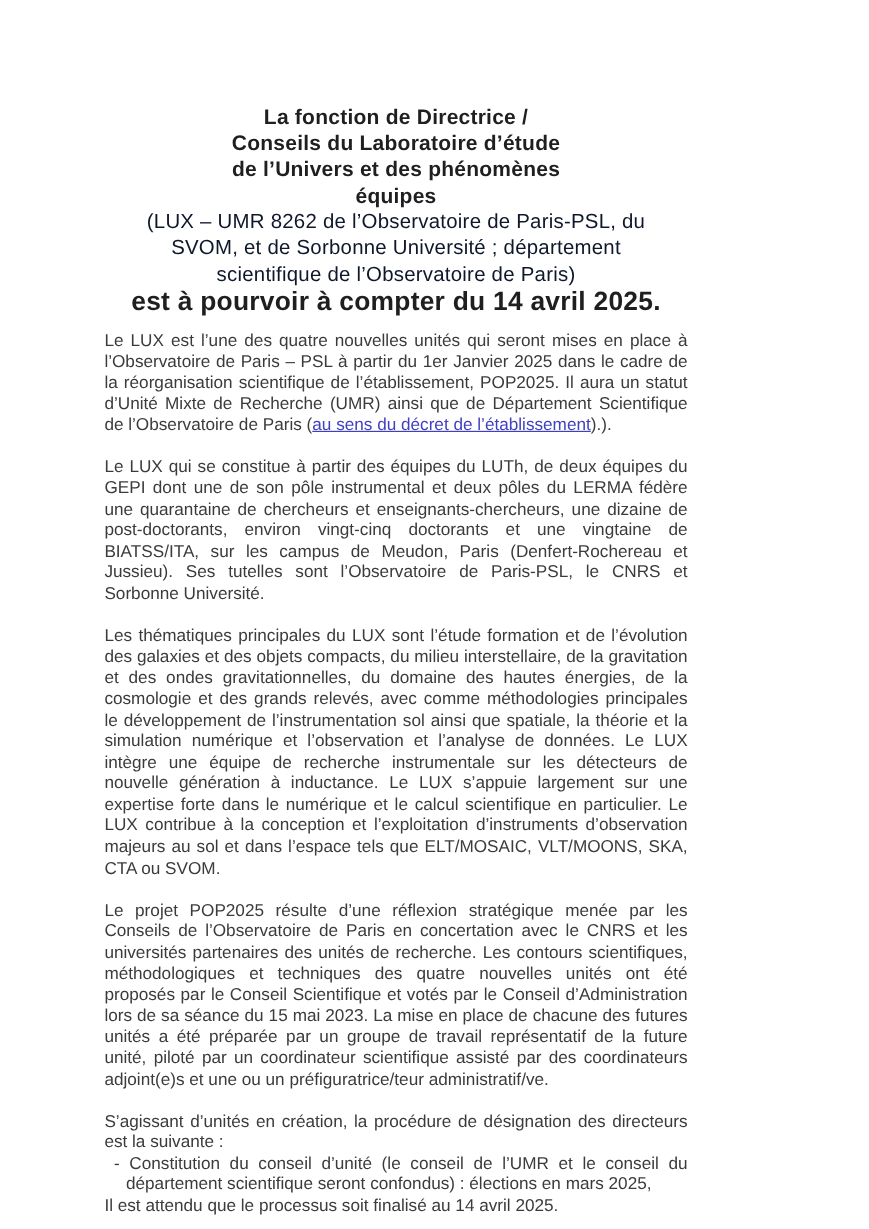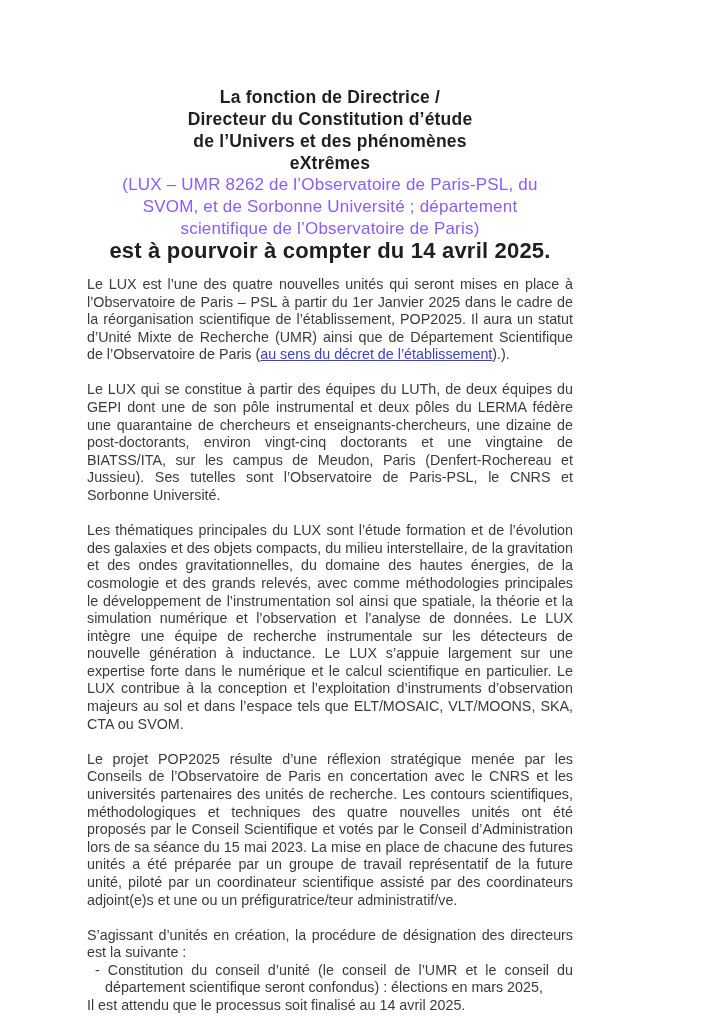--- a/index.html
+++ b/index.html
@@ -26,21 +26,21 @@
     font-size: 17.5px;
     line-height: 22px;
     font-weight: 700;
     color: #1f1f1f;
     letter-spacing: 0.2px;
   }
   .subtitle-line {
     font-size: 17px;
     line-height: 22px;
     font-weight: 400;
-    color: #8b5cf6;
+    color: #0f172a;
     letter-spacing: 0.2px;
   }
   .closing-line {
     font-size: 22px;
     line-height: 22px;
     font-weight: 700;
     color: #1f1f1f;
     letter-spacing: 0.2px;
   }
   .body-text p {
@@ -78,23 +78,23 @@
     line-height: 0;
   }
 </style>
 </head>
 <body>
 
 <div class="page">
 
   <div class="title-block">
     <div class="title-line">La fonction de Directrice /</div>
-    <div class="title-line">Directeur du Constitution d’étude</div>
+    <div class="title-line">Conseils du Laboratoire d’étude</div>
     <div class="title-line">de l’Univers et des phénomènes</div>
-    <div class="title-line">eXtrêmes</div>
+    <div class="title-line">équipes</div>
     <div class="subtitle-line">(LUX – UMR 8262 de l’Observatoire de Paris-PSL, du</div>
     <div class="subtitle-line">SVOM, et de Sorbonne Université ; département</div>
     <div class="subtitle-line">scientifique de l’Observatoire de Paris)</div>
     <div class="closing-line">est à pourvoir à compter du 14 avril 2025.</div>
   </div>
 
   <div class="body-text">
 
     <p><span>Le LUX est l’une des quatre nouvelles unités qui seront mises en place à l’Observatoire de Paris – PSL à partir du 1er Janvier 2025 dans le cadre de la réorganisation scientifique de l’établissement, POP2025. Il aura un statut d’Unité Mixte de Recherche (UMR) ainsi que de Département Scientifique de l’Observatoire de Paris (</span><a class="doc-link" href="#">au sens du décret de l’établissement</a><span>).).</span></p>
 

